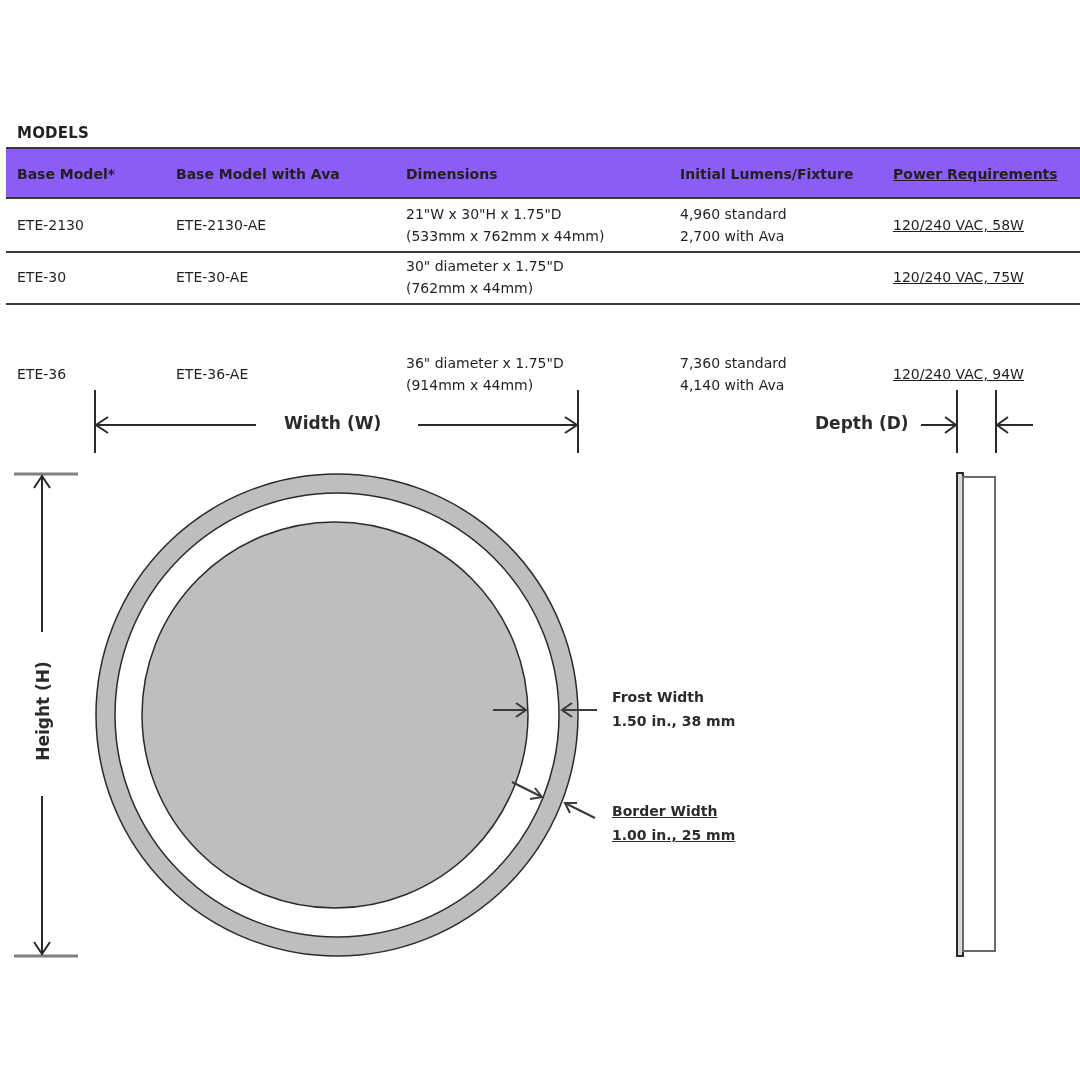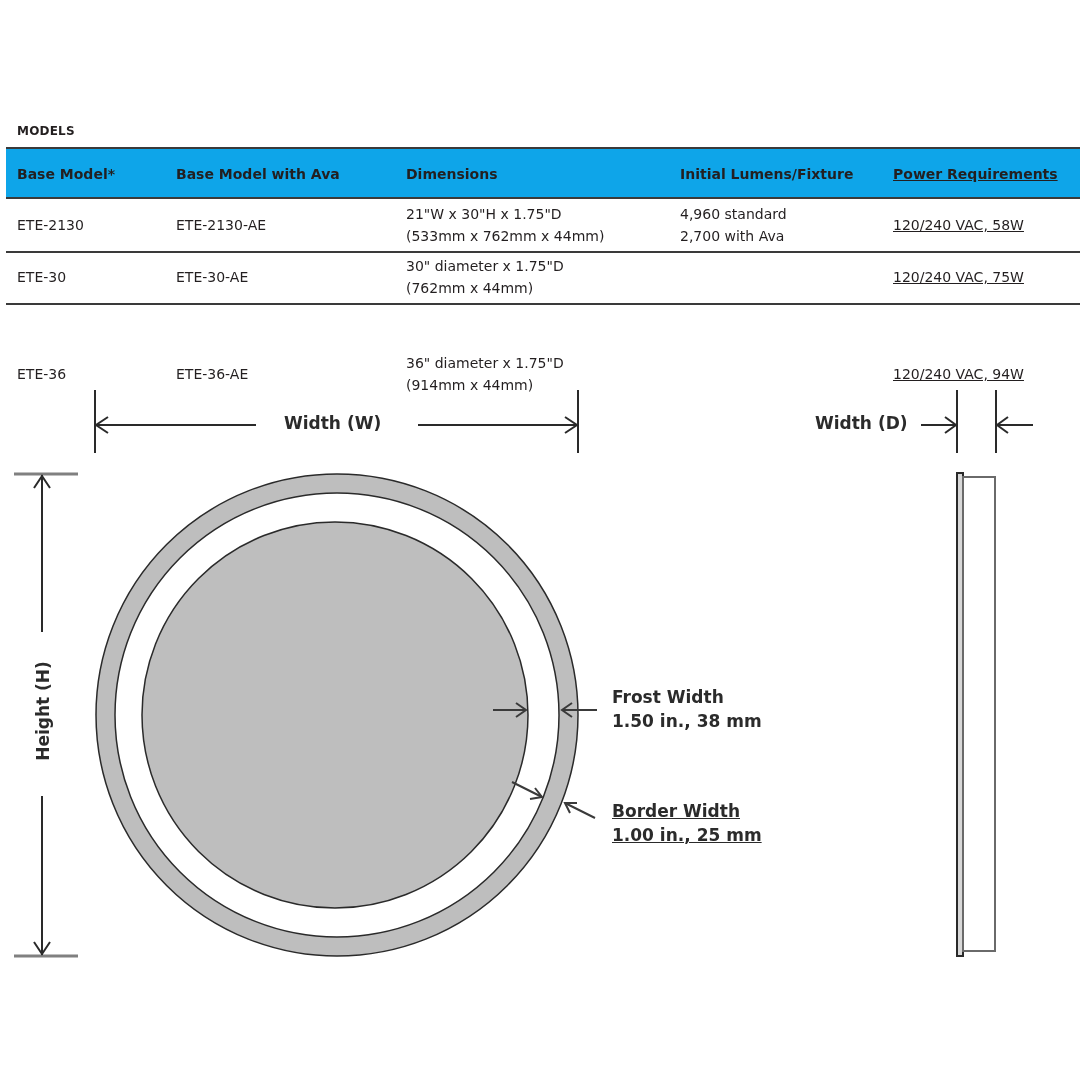--- a/index.html
+++ b/index.html
@@ -1,29 +1,29 @@
 <!DOCTYPE html>
 <html><head>
 <meta charset="utf-8">
 <style>
   html, body { margin:0; padding:0; background:#ffffff; }
   body { width:1080px; height:1080px; position:relative; overflow:hidden; font-family:"DejaVu Sans", sans-serif; color:#231f20; }
-  .section-title { position:absolute; left:17px; top:124px; font-size:12px; font-weight:bold; letter-spacing:0.2px; }
+  .section-title { position:absolute; left:17px; top:124px; font-size:15px; font-weight:bold; letter-spacing:0.2px; }
   .tbl { position:absolute; left:6px; top:147px; width:1074px; }
-  .thead { position:absolute; left:0; top:0; width:1074px; height:52px; background:#0ea5e9; border-top:2px solid #3a3a3a; border-bottom:2px solid #3a3a3a; box-sizing:border-box; }
+  .thead { position:absolute; left:0; top:0; width:1074px; height:52px; background:#8b5cf6; border-top:2px solid #3a3a3a; border-bottom:2px solid #3a3a3a; box-sizing:border-box; }
   .th { position:absolute; top:17px; font-size:14px; font-weight:bold; white-space:nowrap; }
   .row { position:absolute; left:0; width:1074px; height:54px; box-sizing:border-box; }
   .row.sep { border-bottom:2px solid #3a3a3a; }
   .td { position:absolute; font-size:14px; white-space:nowrap; line-height:22px; }
   .td.single { top:15px; }
   .td.dbl { top:4px; }
   .c1 { left:11px; } .c2 { left:170px; } .c3 { left:400px; } .c4 { left:674px; } .c5 { left:887px;text-decoration:underline; }
   .diagram { position:absolute; left:0; top:0; }
   .lbl { position:absolute; font-size:17px; font-weight:bold; white-space:nowrap; color:#2b2b2b; }
-  .note { position:absolute; font-size:17px; font-weight:bold; line-height:24px; color:#2b2b2b; white-space:nowrap; }
+  .note { position:absolute; font-size:14px; font-weight:bold; line-height:24px; color:#2b2b2b; white-space:nowrap; }
   .vlabel { position:absolute; left:43px; top:711px; transform:translate(-50%,-50%) rotate(-90deg); font-size:17px; font-weight:bold; color:#2b2b2b; white-space:nowrap; }
 </style>
 </head>
 <body>
 
 <div class="section-title">MODELS</div>
 
 <div class="tbl">
   <div class="thead">
     <div class="th c1">Base Model*</div>
@@ -56,20 +56,24 @@
       </div>
     <div class="td single c5">120/240 VAC, 75W</div>
   </div>
 
   <div class="row" style="top:156px;margin-top:45px;">
     <div class="td single c1">ETE-36</div>
     <div class="td single c2">ETE-36-AE</div>
     <div class="td dbl c3">
         <div>36" diameter x 1.75"D</div>
         <div>(914mm x 44mm)</div>
+      </div>
+    <div class="td dbl c4">
+        <div>7,360 standard</div>
+        <div>4,140 with Ava</div>
       </div>
     <div class="td single c5">120/240 VAC, 94W</div>
   </div>
 </div>
 
 <svg class="diagram" width="1080" height="1080">
 
   <g stroke="#2a2a2a" stroke-width="2" fill="none">
     <line x1="95" y1="390" x2="95" y2="453"></line>
     <line x1="578" y1="390" x2="578" y2="453"></line>
@@ -117,21 +121,21 @@
     <polyline points="570,813 565,803 577,803"></polyline>
   </g>
 
   <g>
     <rect x="957" y="473" width="6" height="483" fill="#d8d8d8" stroke="#2a2a2a" stroke-width="2"></rect>
     <rect x="963" y="477" width="32" height="474" fill="#ffffff" stroke="#6a6a6a" stroke-width="2"></rect>
   </g>
 </svg>
 
 <div class="lbl" style="left:284px; top:413px;">Width (W)</div>
-<div class="lbl" style="left:815px; top:413px;">Width (D)</div>
+<div class="lbl" style="left:815px; top:413px;">Depth (D)</div>
 <div class="vlabel">Height (H)</div>
 
 <div class="note" style="left:612px; top:685px;">
   <div>Frost Width</div>
   <div>1.50 in., 38 mm</div>
 </div>
 <div class="note" style="left:612px; top:799px;text-decoration:underline;">
   <div>Border Width</div>
   <div>1.00 in., 25 mm</div>
 </div>

